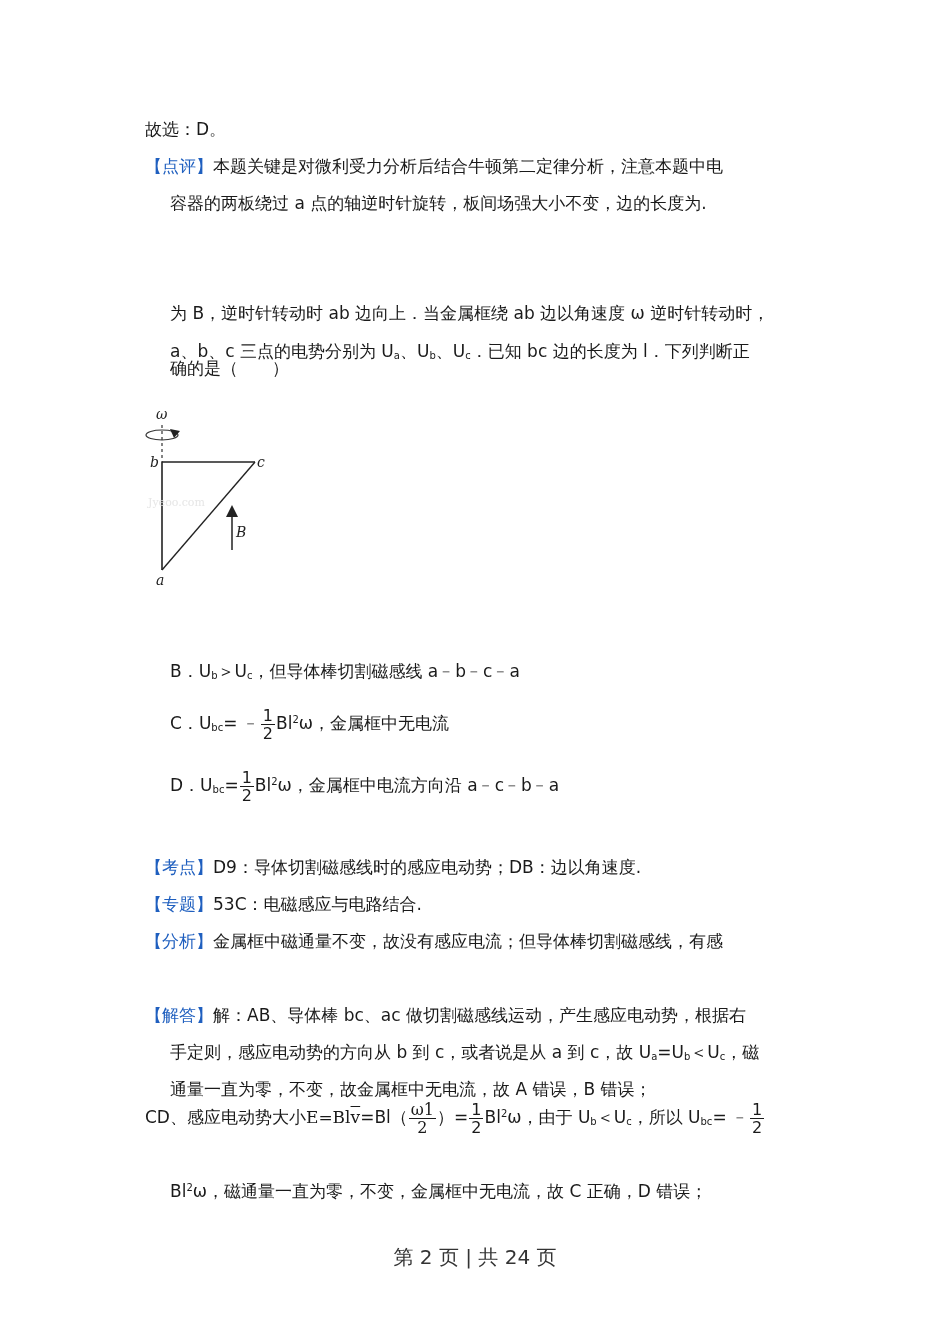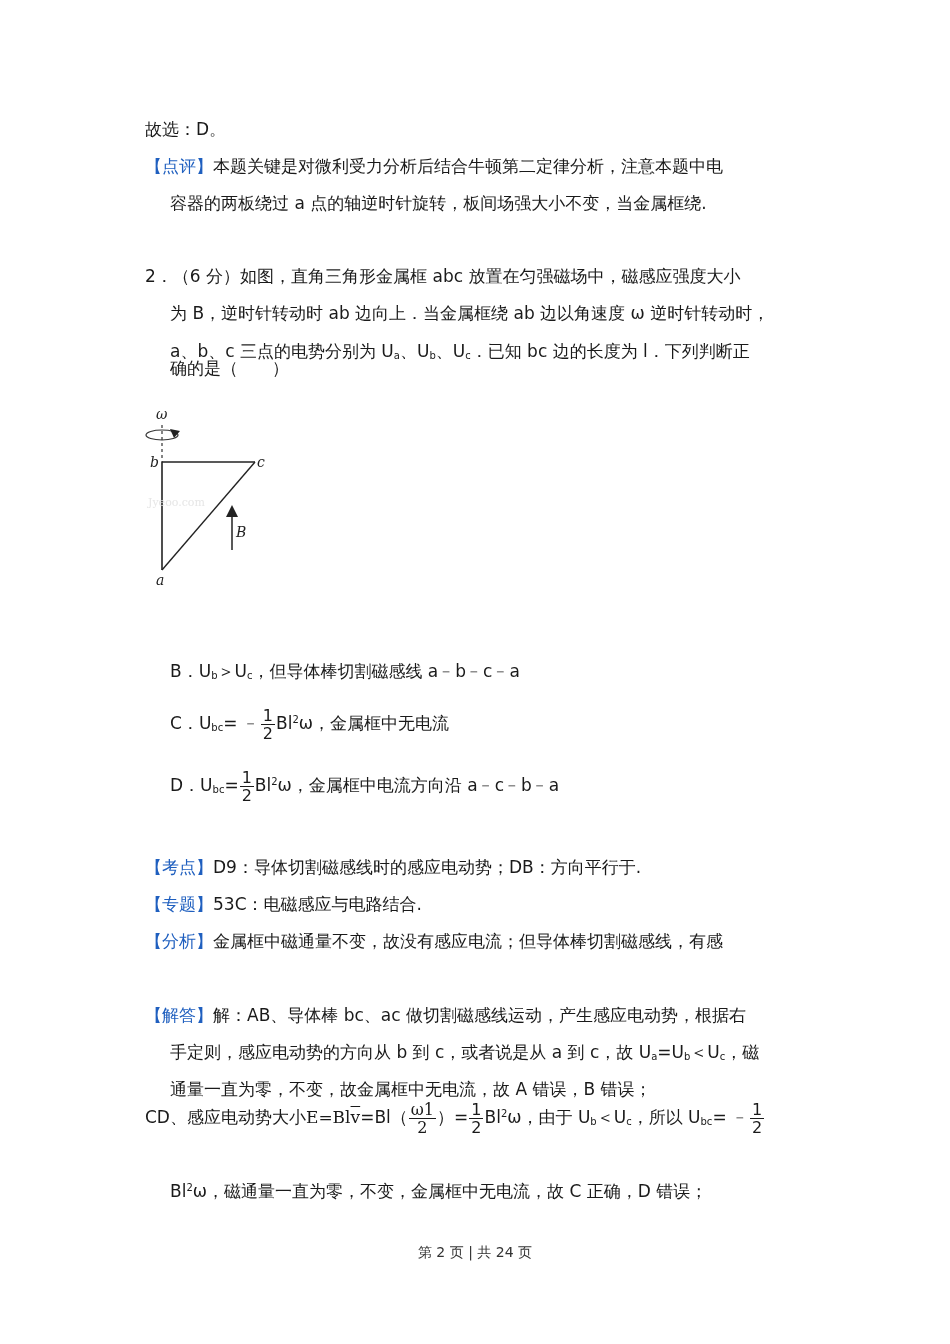--- a/index.html
+++ b/index.html
@@ -10,37 +10,34 @@
   .ind { left:170px; }
   .tag { color:#1f5fbf;margin-top:21px; }
   sub { font-size:10px; vertical-align:-2px; }
   sup { font-size:10px; vertical-align:6px; }
   .frac { display:inline-block; vertical-align:middle; text-align:center; font-size:16px; line-height:17px; margin:0 1px; }
   .frac .num { display:block; border-bottom:1px solid #1a1a1a; padding:0 2px; }
   .frac .den { display:block; padding:0 2px; }
   .overline { text-decoration:overline; font-family:"DejaVu Serif",serif; }
   .serif { font-family:"DejaVu Serif",serif; }
   .figure { position:absolute; left:140px; top:405px; width:160px; height:190px; }
-  .footer { position:absolute; left:0; width:950px; top:1244px; text-align:center; font-size:14px; color:#333; }
+  .footer { position:absolute; left:0; width:950px; top:1244px; text-align:center; font-size:20px; color:#333; }
 </style>
 </head>
 <body>
 
 <div class="page">
 
   <div class="line" style="top:118px">故选：D。</div>
 
   <div class="line" style="top:155px">
     <span class="tag">【点评】</span><span>本题关键是对微利受力分析后结合牛顿第二定律分析，注意本题中电</span>
   </div>
-  <div class="line ind" style="top:192px">容器的两板绕过 a 点的轴逆时针旋转，板间场强大小不变，当金属框绕.</div>
+  <div class="line ind" style="top:192px">容器的两板绕过 a 点的轴逆时针旋转，板间场强大小不变，边的长度为.</div>
 
-  <div class="line" style="top:265px">
-    <span>2．</span><span>（6 分）</span><span>如图，直角三角形金属框 abc 放置在匀强磁场中，磁感应强度大小</span>
-  </div>
   <div class="line ind" style="top:302px">为 B，逆时针转动时 ab 边向上．当金属框绕 ab 边以角速度 ω 逆时针转动时，</div>
   <div class="line ind" style="top:340px">
     <span>a、b、c 三点的电势分别为 U</span><sub>a</sub><span>、U</span><sub>b</sub><span>、U</span><sub>c</sub><span>．已知 bc 边的长度为 l．下列判断正</span>
   </div>
   <div class="line ind" style="top:357px">确的是（　　）</div>
 
   <div class="figure">
     <svg width="160" height="190" viewBox="0 0 160 190">
       <line x1="22" y1="20" x2="22" y2="57" stroke="#333" stroke-width="1.2" stroke-dasharray="3,3"></line>
       <ellipse cx="22" cy="30" rx="16" ry="5" fill="none" stroke="#333" stroke-width="1.2"></ellipse>
@@ -63,21 +60,21 @@
     <span>B．</span><span>U</span><sub>b</sub><span>＞U</span><sub>c</sub><span>，但导体棒切割磁感线 a﹣b﹣c﹣a</span>
   </div>
   <div class="line" style="left:170px; top:700px; line-height:40px">
     <span>C．</span><span>U</span><sub>bc</sub><span>= ﹣</span><span class="frac"><span class="num">1</span><span class="den">2</span></span><span>Bl</span><sup>2</sup><span>ω，金属框中无电流</span>
   </div>
   <div class="line" style="left:170px; top:762px; line-height:40px">
     <span>D．</span><span>U</span><sub>bc</sub><span>=</span><span class="frac"><span class="num">1</span><span class="den">2</span></span><span>Bl</span><sup>2</sup><span>ω，金属框中电流方向沿 a﹣c﹣b﹣a</span>
   </div>
 
   <div class="line" style="top:856px">
-    <span class="tag">【考点】</span><span>D9：导体切割磁感线时的感应电动势；DB：方向平行于.</span>
+    <span class="tag">【考点】</span><span>D9：导体切割磁感线时的感应电动势；DB：边以角速度.</span>
   </div>
   <div class="line" style="top:893px">
     <span class="tag">【专题】</span><span>53C：电磁感应与电路结合.</span>
   </div>
   <div class="line" style="top:930px">
     <span class="tag">【分析】</span><span>金属框中磁通量不变，故没有感应电流；但导体棒切割磁感线，有感</span>
   </div>
 
   <div class="line" style="top:1004px">
     <span class="tag">【解答】</span><span>解：AB、导体棒 bc、ac 做切割磁感线运动，产生感应电动势，根据右</span>

